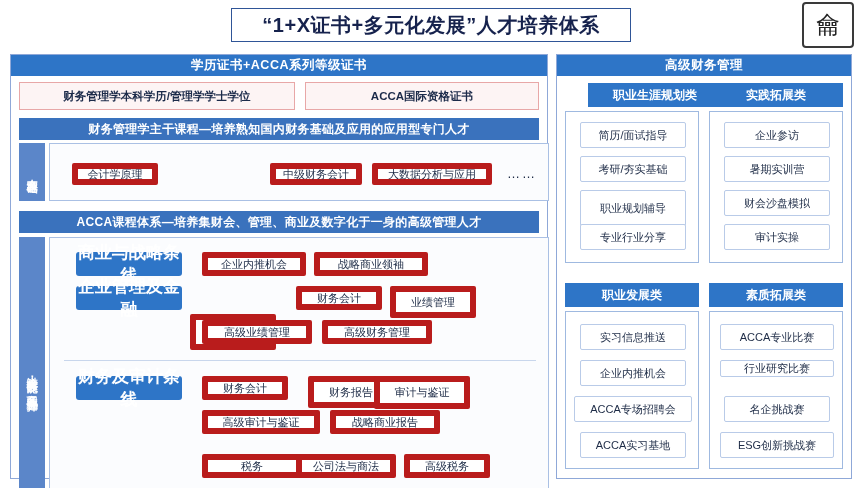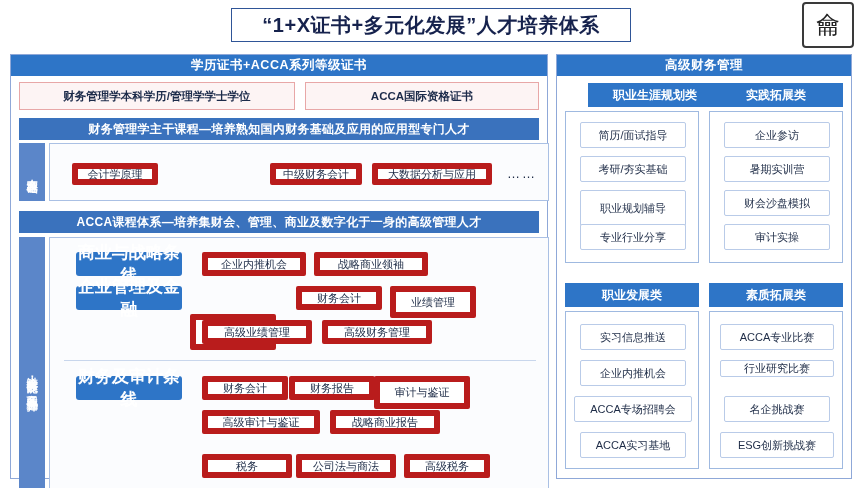--- a/index.html
+++ b/index.html
@@ -272,27 +272,27 @@
     <div class="chip" style="left:140px; top:48px; width:86px; height:36px;margin-top:28px;">管理会计</div>
     <div class="chip" style="left:246px; top:48px; width:86px; height:24px;">财务会计</div>
     <div class="chip" style="left:340px; top:48px; width:86px; height:32px;">业绩管理</div>
     <div class="chip" style="left:152px; top:82px; width:110px; height:24px;">高级业绩管理</div>
     <div class="chip" style="left:272px; top:82px; width:110px; height:24px;">高级财务管理</div>
 
     <div class="divider" style="left:14px; top:122px; width:472px;"></div>
 
     <div class="cat-chip" style="left:26px; top:138px; width:106px; height:24px;">财务及审计条线</div>
     <div class="chip" style="left:152px; top:138px; width:86px; height:24px;">财务会计</div>
-    <div class="chip" style="left:239px; top:138px; width:86px; height:24px;">财务报告</div>
+    <div class="chip" style="left:258px; top:138px; width:86px; height:32px;">财务报告</div>
     <div class="chip" style="left:324px; top:138px; width:96px; height:33px;">审计与鉴证</div>
     <div class="chip" style="left:152px; top:172px; width:118px; height:24px;">高级审计与鉴证</div>
     <div class="chip" style="left:280px; top:172px; width:110px; height:24px;">战略商业报告</div>
 
     <div class="cat-chip" style="left:26px; top:216px; width:106px; height:24px;margin-top:44px;">法律及税务条线</div>
-    <div class="chip" style="left:152px; top:216px; width:90px; height:24px;">税务</div>
+    <div class="chip" style="left:152px; top:216px; width:100px; height:24px;">税务</div>
     <div class="chip" style="left:246px; top:216px; width:100px; height:24px;">公司法与商法</div>
     <div class="chip" style="left:354px; top:216px; width:86px; height:24px;">高级税务</div>
   </div>
 </div>
 
 <div class="panel right-panel">
   <div class="panel-header">高级财务管理</div>
 
   <div class="quad-head" style="left:8px; top:28px; width:134px; height:24px;margin-left:23px;">职业生涯规划类</div>
   <div class="quad-body" style="left:8px; top:56px; width:134px; height:152px;">

